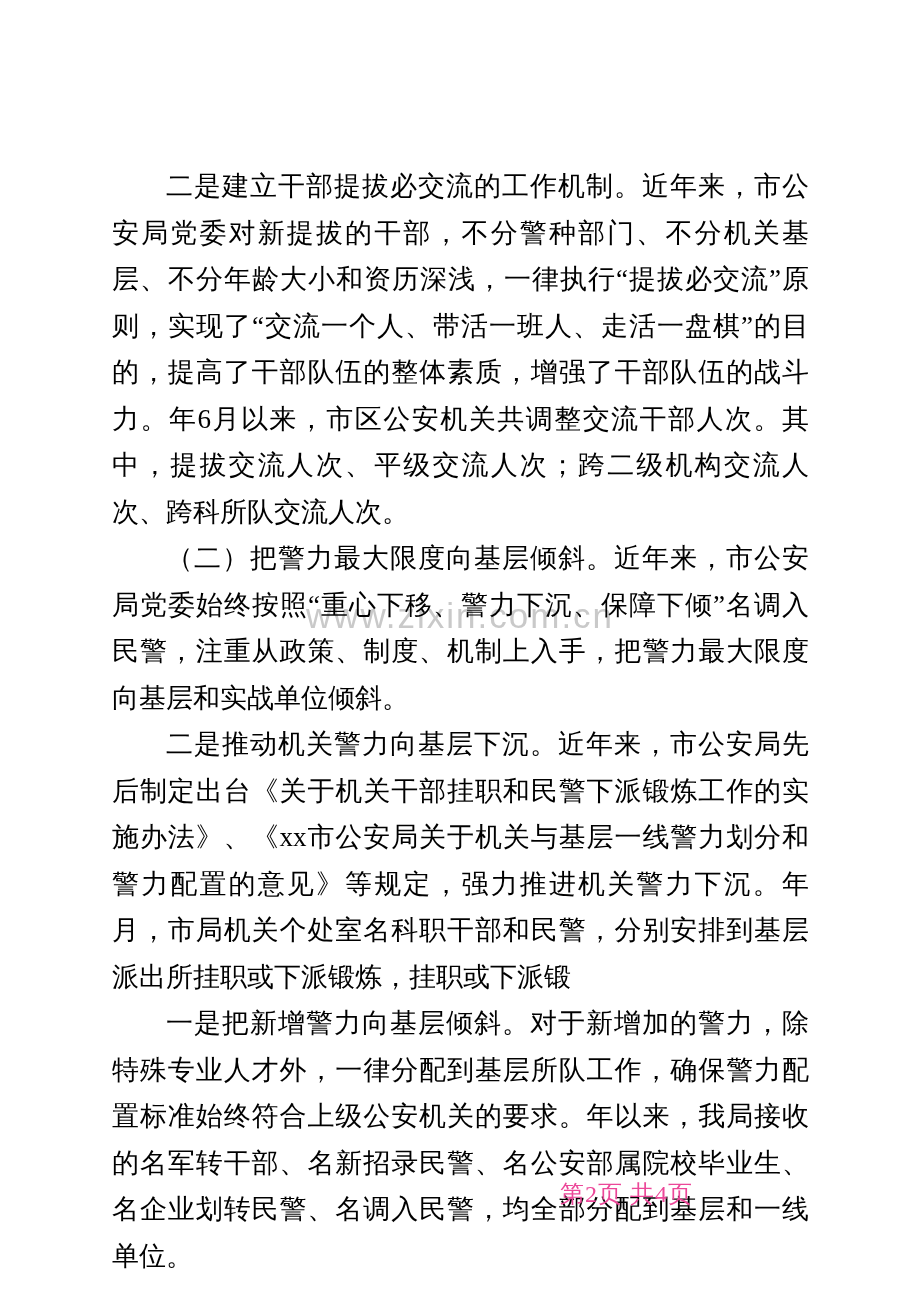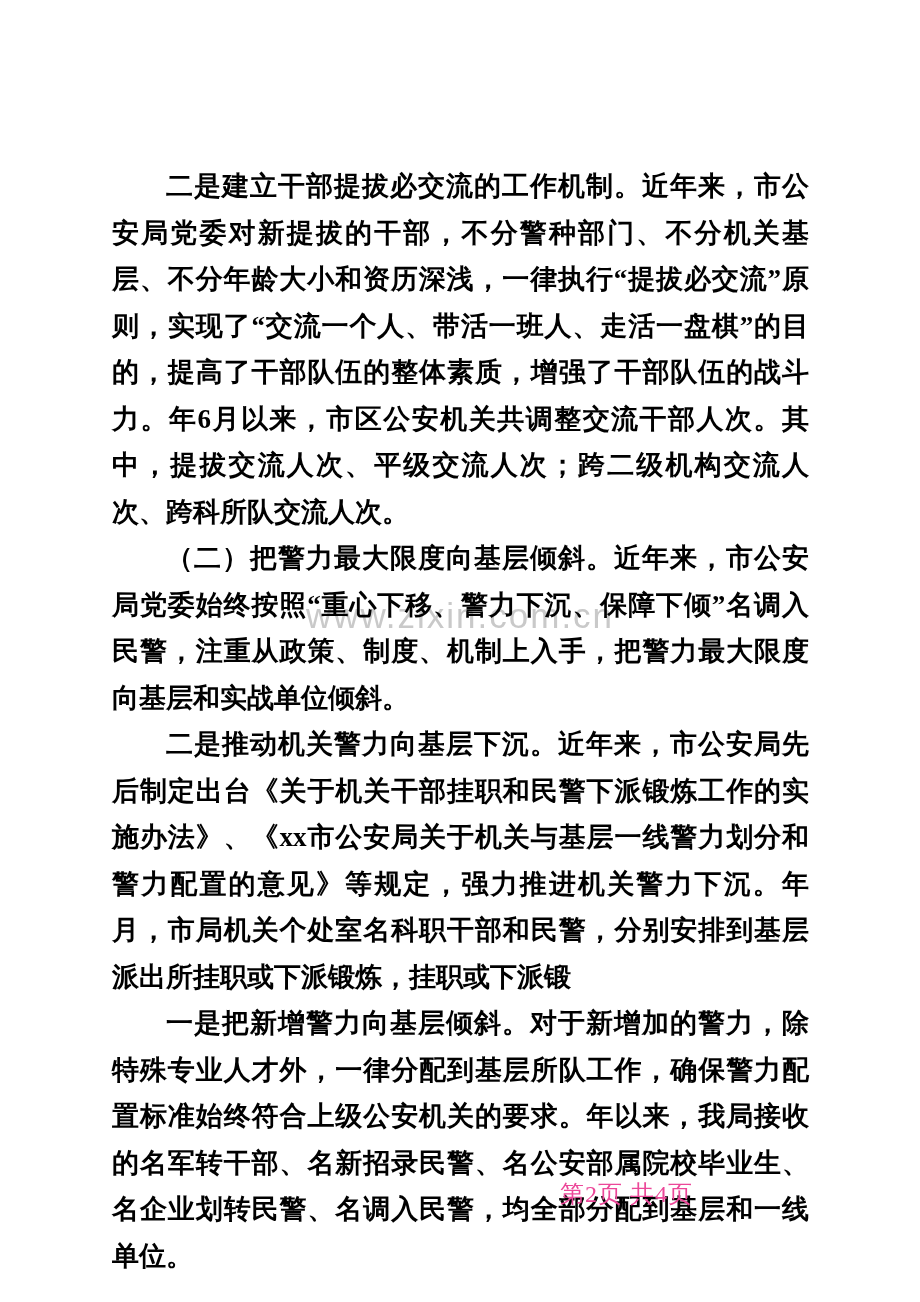--- a/index.html
+++ b/index.html
@@ -32,21 +32,20 @@
     position: absolute;
     top: 163px;
     left: 112px;
     width: 697px;
     z-index: 1;
     color: #000000;
     font-size: 27px;
     line-height: 46.5px;
     text-align: justify;
     text-justify: inter-ideograph;
-    font-weight: bold;
   }
   .content p {
     margin: 0;
     padding: 0;
     text-indent: 2em;
     word-break: break-all;
   }
   .footer {
     position: absolute;
     top: 1178px;

